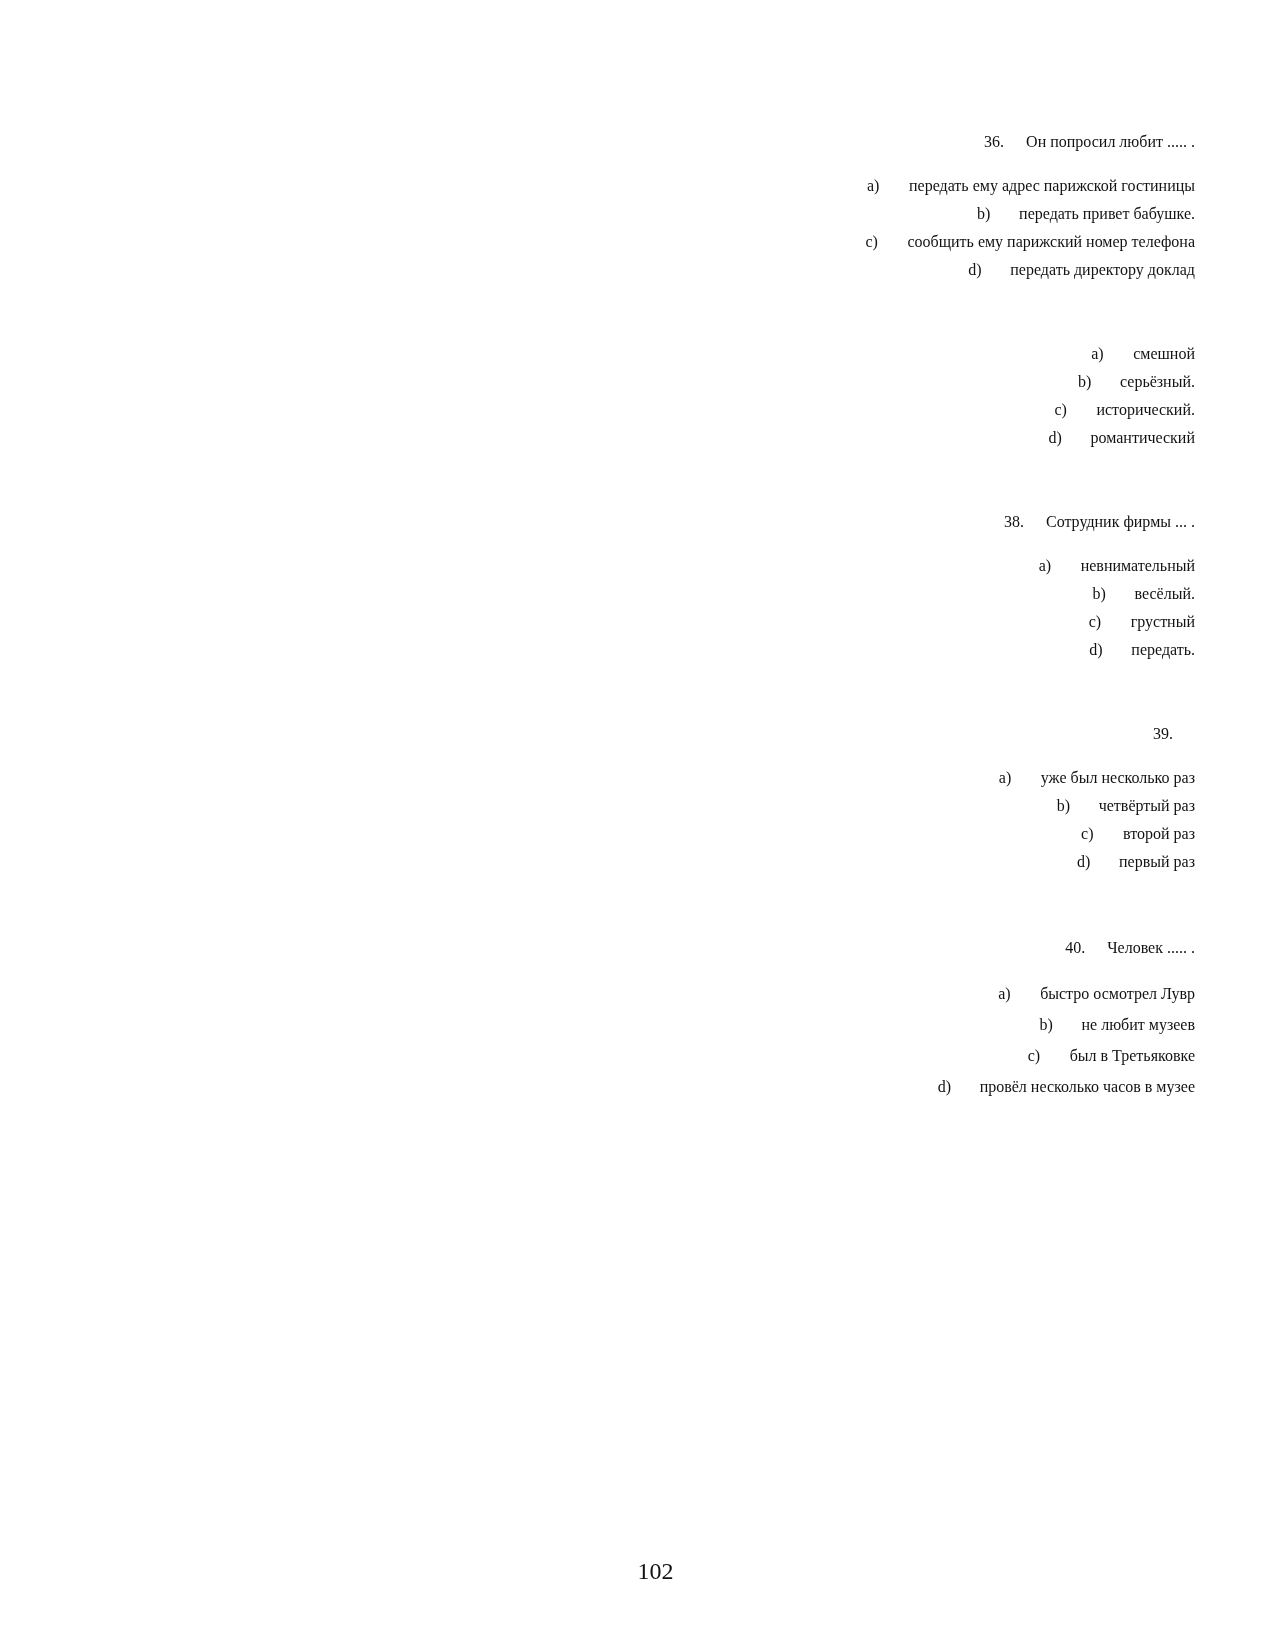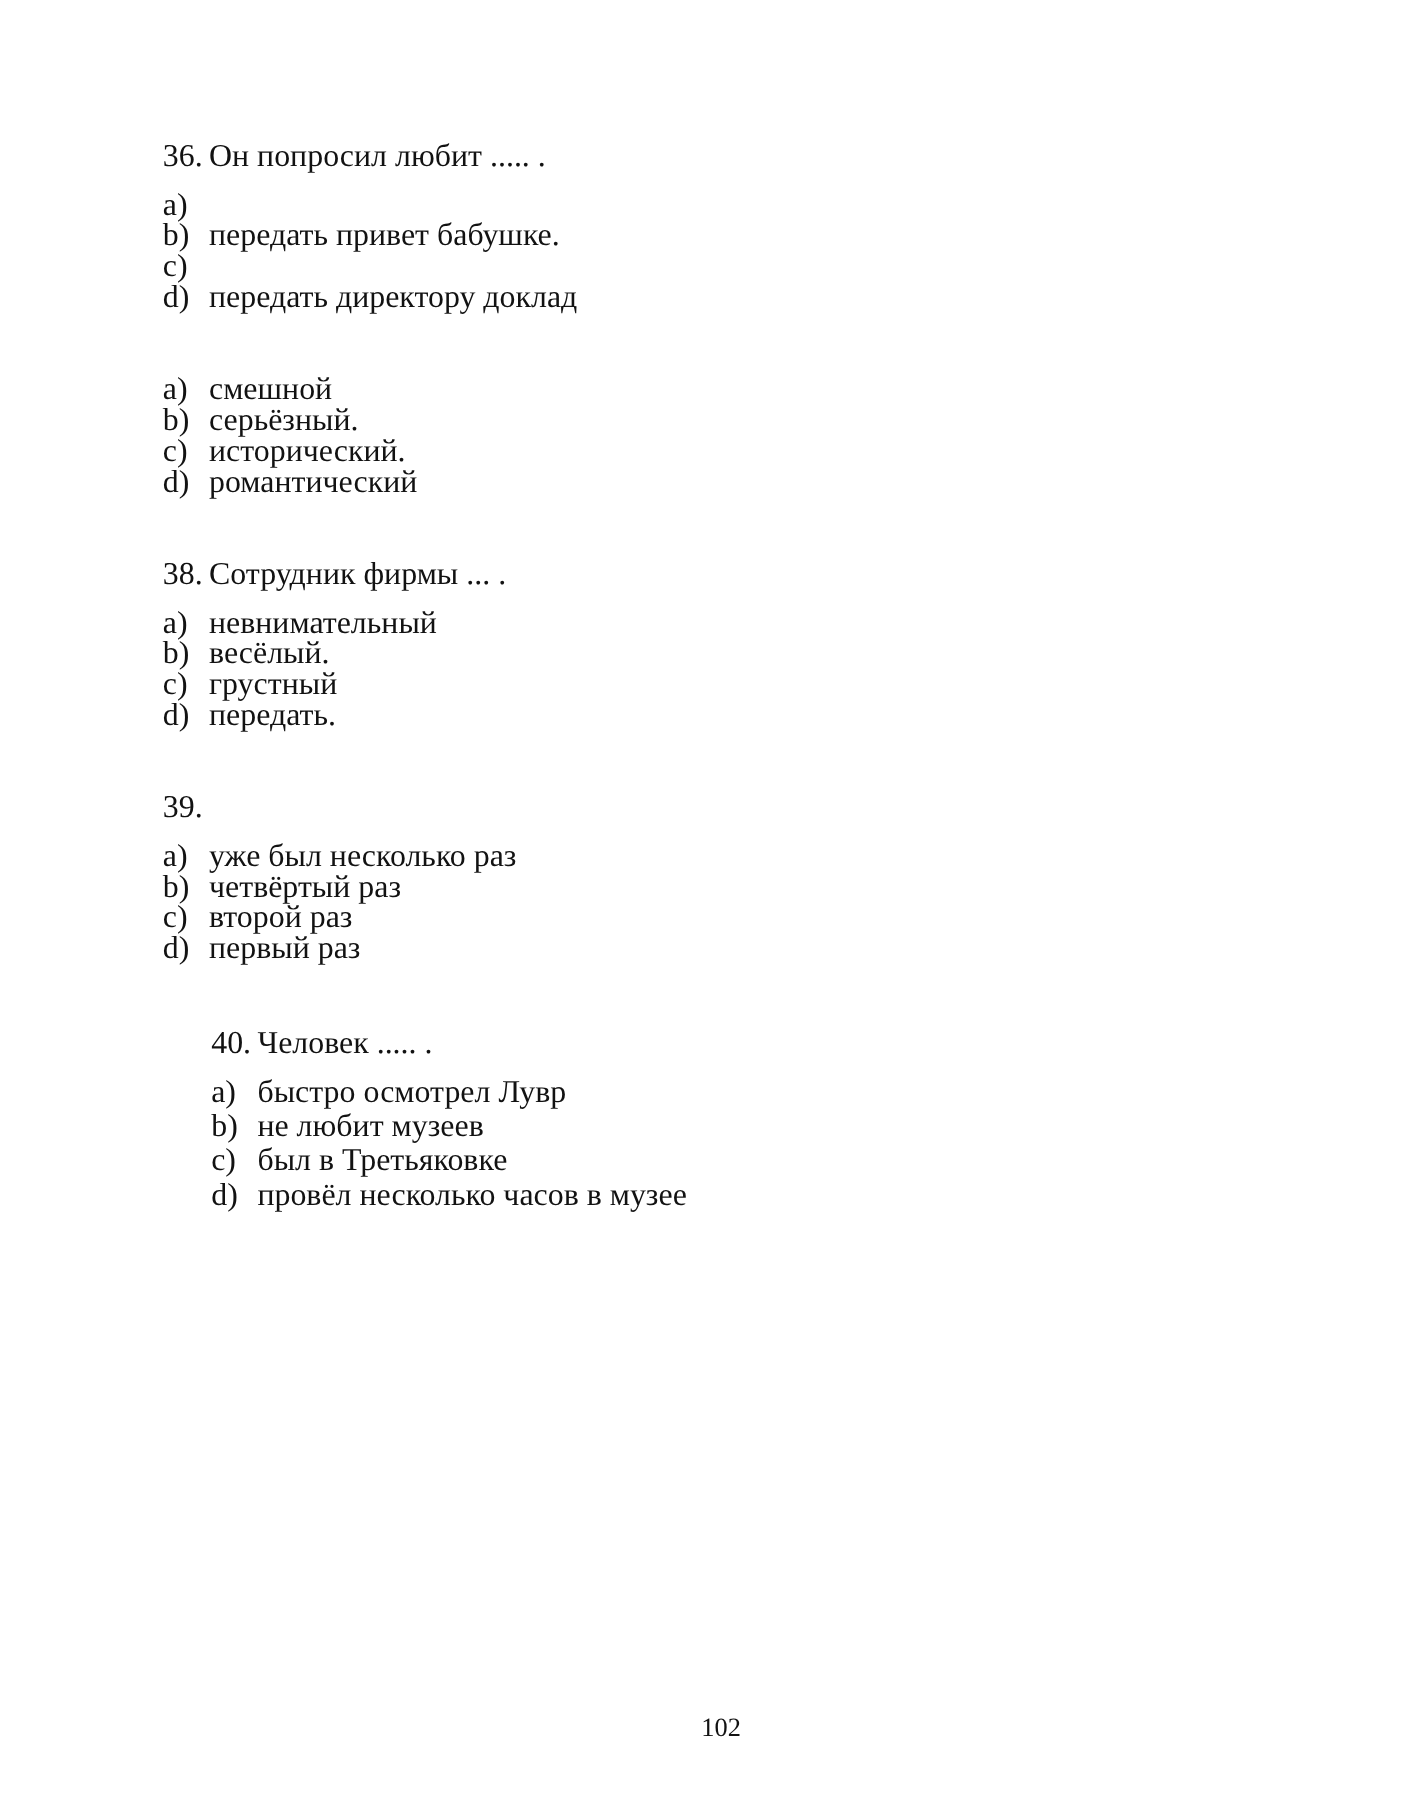--- a/index.html
+++ b/index.html
@@ -26,23 +26,24 @@
   .question {
     margin: 0 0 56px 0;
   }
   .question.extra-gap {
     margin-top: 58px;
     margin-left: 44px;
   }
   .q-line, .opt-line {
     display: flex;
     align-items: baseline;
-    font-size: 29px;
+    font-size: 16px;
     line-height: 28px;
     white-space: nowrap;
+    justify-content: flex-end;
   }
   .q-line {
     margin-bottom: 16px;
   }
   .label-col {
     flex: 0 0 42px;
   }
   .question.wide-opts .opt-line {
     line-height: 31px;
   }
@@ -64,27 +65,29 @@
   <main class="content">
 
     <section class="question">
       <div class="q-line">
         <span class="label-col">36.</span>
         <span class="q-text">Он попросил любит ..... .</span>
       </div>
       <div class="options">
         <div class="opt-line">
           <span class="label-col">a)</span>
+          <span class="opt-text">передать ему адрес парижской гостиницы</span>
         </div>
         <div class="opt-line">
           <span class="label-col">b)</span>
           <span class="opt-text">передать привет бабушке.</span>
         </div>
         <div class="opt-line">
           <span class="label-col">c)</span>
+          <span class="opt-text">сообщить ему парижский номер телефона</span>
         </div>
         <div class="opt-line">
           <span class="label-col">d)</span>
           <span class="opt-text">передать директору доклад</span>
         </div>
       </div>
     </section>
 
     <section class="question">
       <div class="options">

